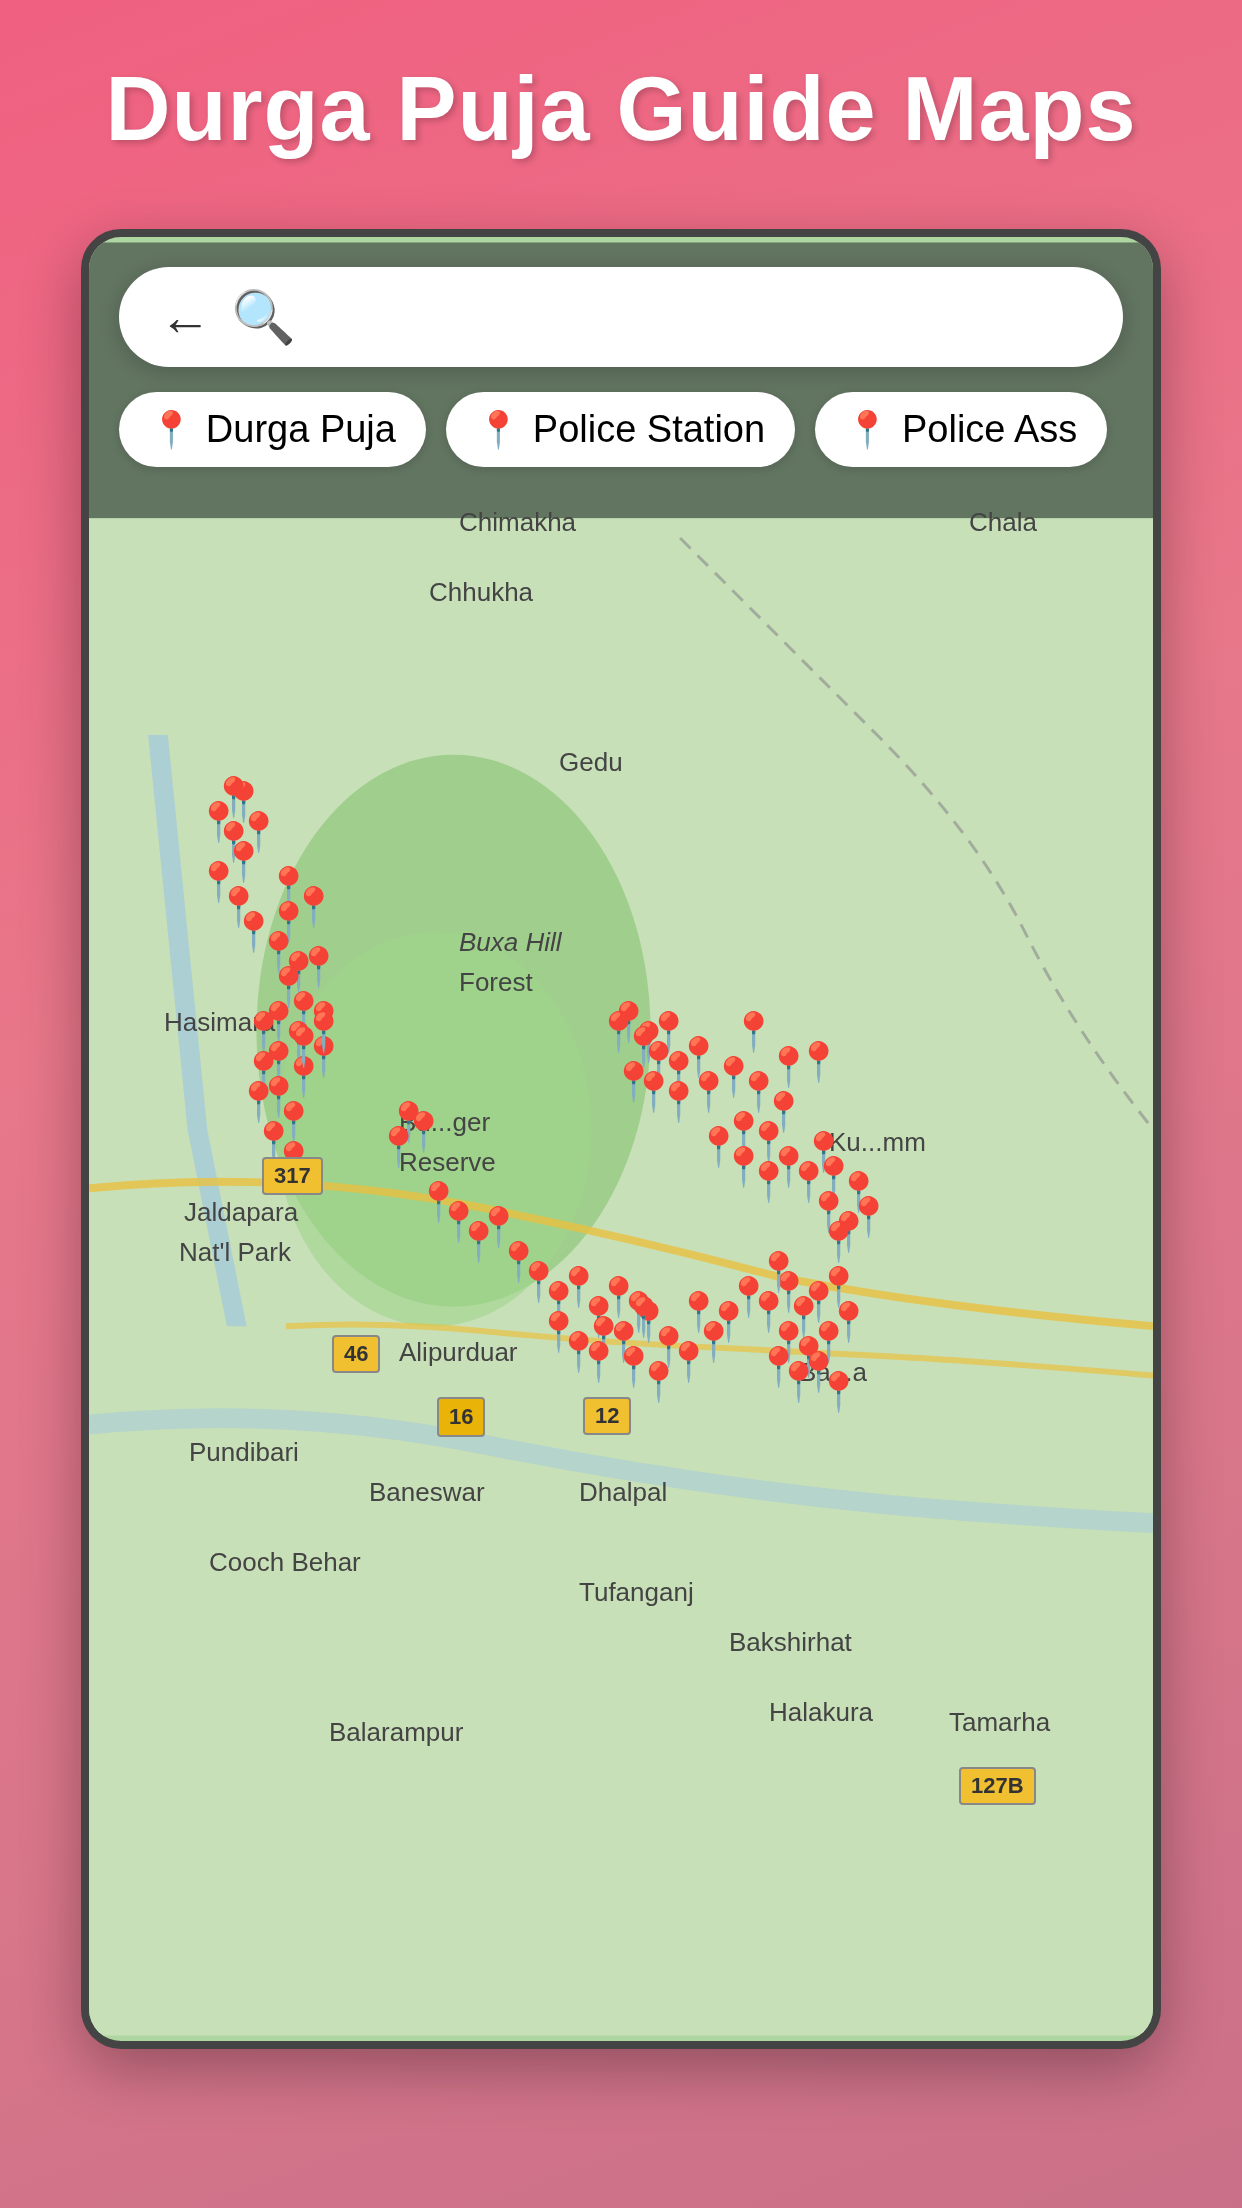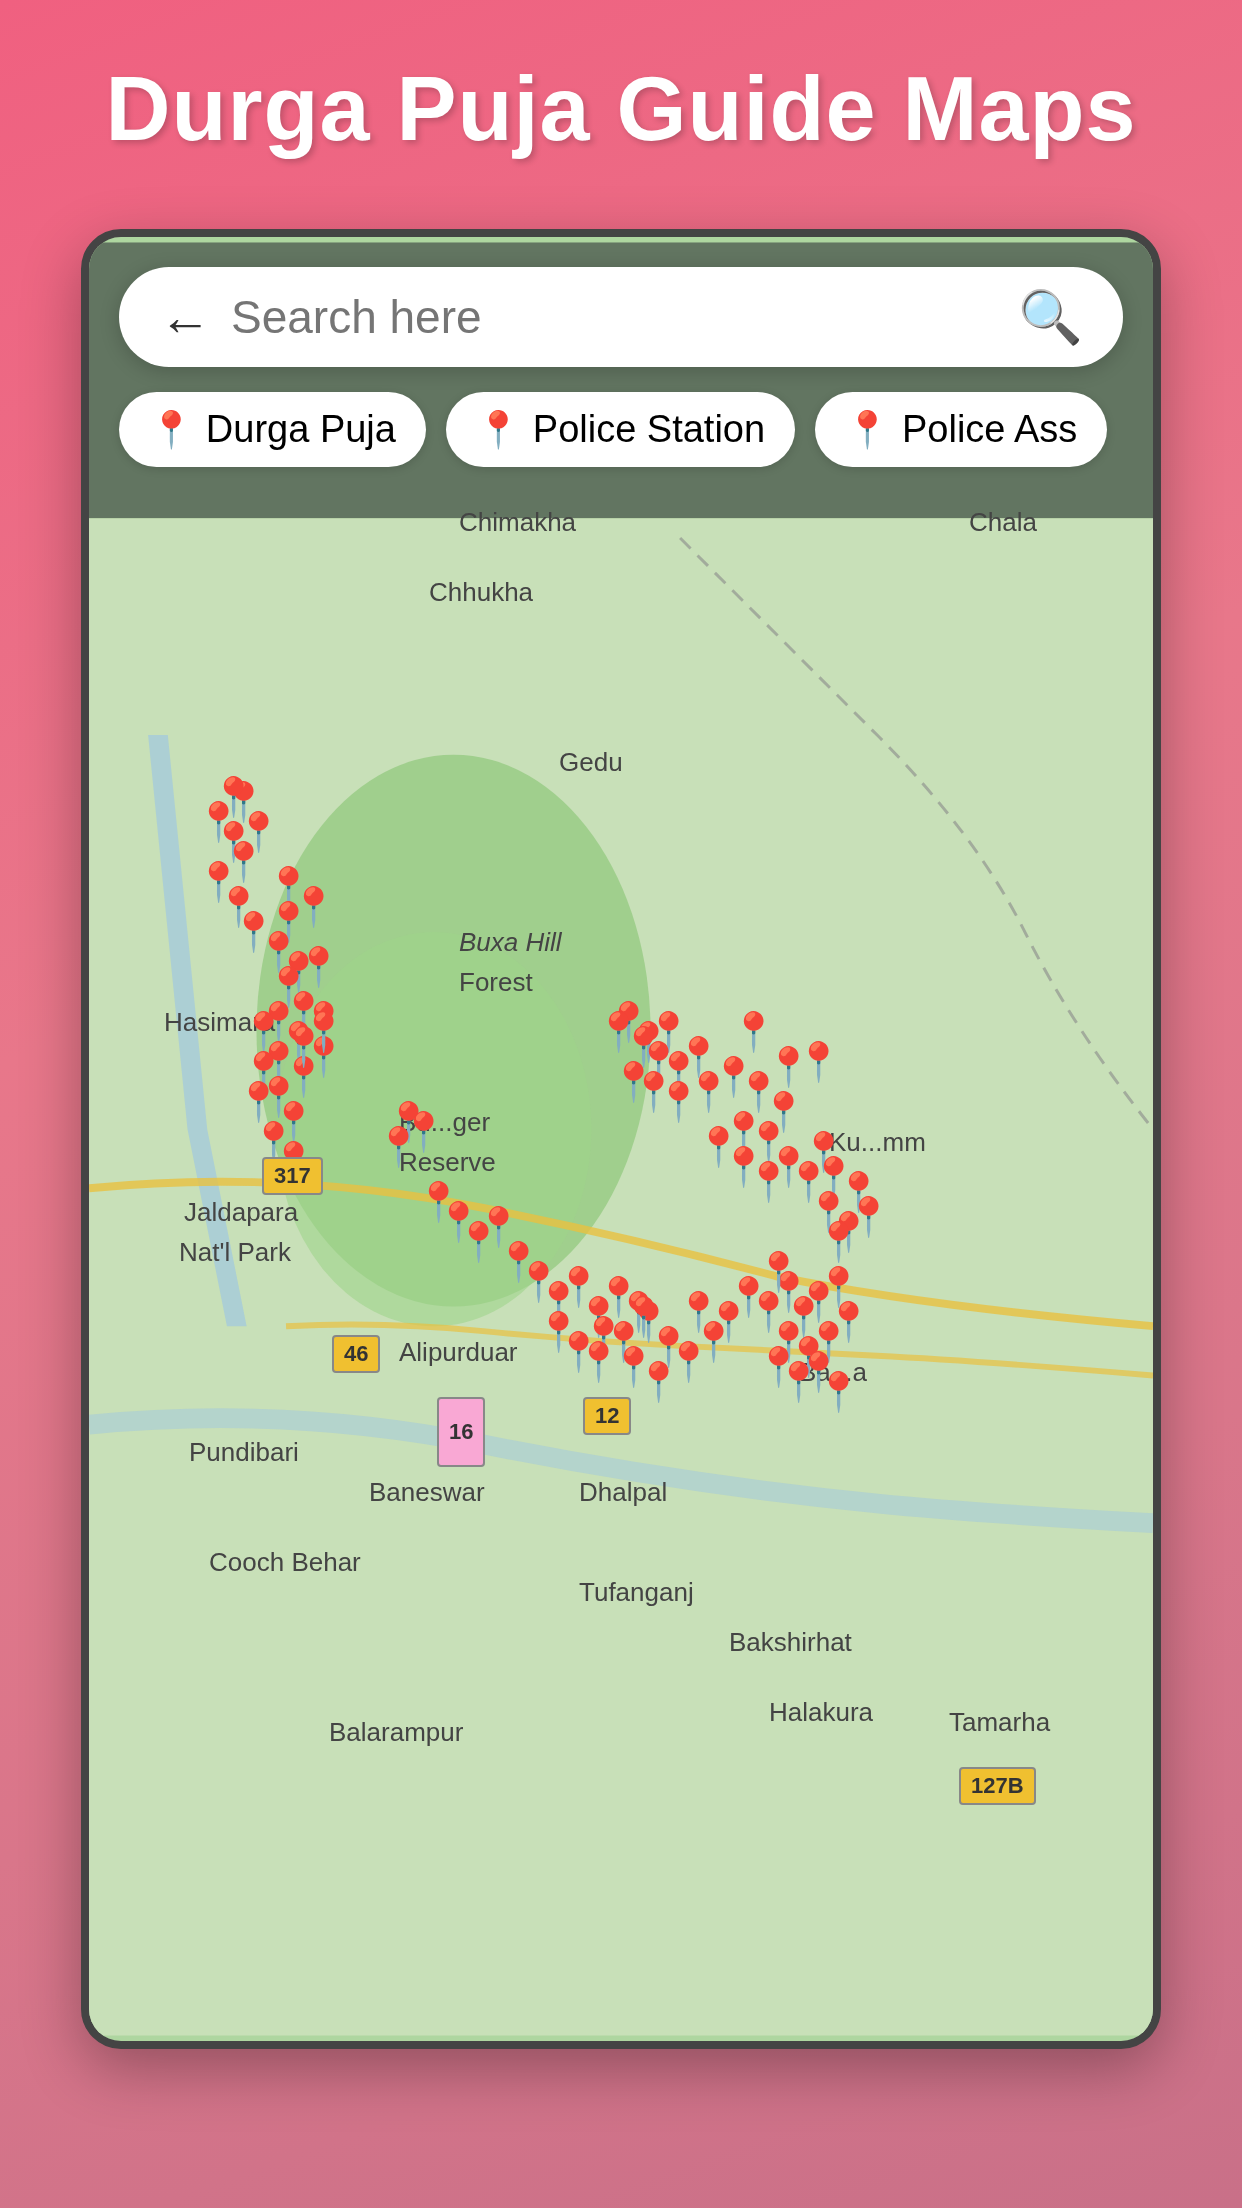--- a/index.html
+++ b/index.html
@@ -164,21 +164,20 @@
 
       <path d="M 200 1100 Q 300 1095 400 1105 Q 500 1115 600 1120 Q 700 1125 800 1130 Q 900 1135 1080 1150" stroke="#e8c040" stroke-width="6" fill="none" opacity="0.7"></path>
 
       <path d="M 600 300 Q 700 400 800 500 Q 900 600 950 700 Q 1000 800 1080 900" stroke="#888" stroke-width="3" fill="none" stroke-dasharray="15,10" opacity="0.6"></path>
 
       <path d="M 0 1200 Q 200 1180 400 1220 Q 600 1260 800 1280 Q 900 1290 1080 1300" stroke="#a0c8e0" stroke-width="20" fill="none" opacity="0.5"></path>
     </svg>
 
     <div class="search-bar">
       <span class="back-arrow">←</span>
-      <input class="search-input" type="text" readonly="" placeholder="Search here" style="">
       <span class="search-icon">🔍</span>
     </div>
 
     <div class="filter-chips">
       <div class="chip">
         <span style="color:#2255cc; font-size:36px;">📍</span>
         <span>Durga Puja</span>
       </div>
       <div class="chip">
         <span style="color:#cc2222; font-size:36px;">📍</span>
@@ -322,19 +321,19 @@
         <div style="position: absolute; left: 700px; top: 845px; font-size: 38px; color: rgb(212, 132, 42); transform: translateX(-50%) translateY(-90%); line-height: 1; pointer-events: none;">📍</div>
         <div style="position: absolute; left: 730px; top: 840px; font-size: 38px; color: rgb(212, 132, 42); transform: translateX(-50%) translateY(-90%); line-height: 1; pointer-events: none;">📍</div>
         <div style="position: absolute; left: 145px; top: 575px; font-size: 38px; color: rgb(204, 34, 34); transform: translateX(-50%) translateY(-90%); line-height: 1; pointer-events: none;">📍</div>
         <div style="position: absolute; left: 665px; top: 810px; font-size: 38px; color: rgb(204, 34, 34); transform: translateX(-50%) translateY(-90%); line-height: 1; pointer-events: none;">📍</div>
         <div style="position: absolute; left: 555px; top: 1095px; font-size: 38px; color: rgb(204, 204, 0); transform: translateX(-50%) translateY(-90%); line-height: 1; pointer-events: none;">📍</div>
       </div>
 
     <div id="road-badges-container">
         <div style="position: absolute; left: 173px; top: 920px; background: rgb(240, 192, 48); color: rgb(51, 51, 51); font-size: 22px; font-weight: 700; padding: 4px 10px; border-radius: 4px; border: 2px solid rgb(136, 136, 136);">317</div>
         <div style="position: absolute; left: 243px; top: 1098px; background: rgb(240, 192, 48); color: rgb(51, 51, 51); font-size: 22px; font-weight: 700; padding: 4px 10px; border-radius: 4px; border: 2px solid rgb(136, 136, 136);">46</div>
-        <div style="position: absolute; left: 348px; top: 1160px; background: #f9a8d4; color: rgb(51, 51, 51); font-size: 22px; font-weight: 700; padding: 20px 10px; border-radius: 4px; border: 2px solid rgb(136, 136, 136);">16</div>
+        <div style="position: absolute; left: 348px; top: 1160px; background: #eab308; color: rgb(51, 51, 51); font-size: 22px; font-weight: 700; padding: 5px 10px; border-radius: 4px; border: 2px solid rgb(136, 136, 136);">16</div>
         <div style="position: absolute; left: 494px; top: 1160px; background: rgb(240, 192, 48); color: rgb(51, 51, 51); font-size: 22px; font-weight: 700; padding: 4px 10px; border-radius: 4px; border: 2px solid rgb(136, 136, 136);">12</div>
         <div style="position: absolute; left: 870px; top: 1530px; background: rgb(240, 192, 48); color: rgb(51, 51, 51); font-size: 22px; font-weight: 700; padding: 4px 10px; border-radius: 4px; border: 2px solid rgb(136, 136, 136);">127B</div>
       </div>
 
   </div>
 </div>
 
 </body></html>

